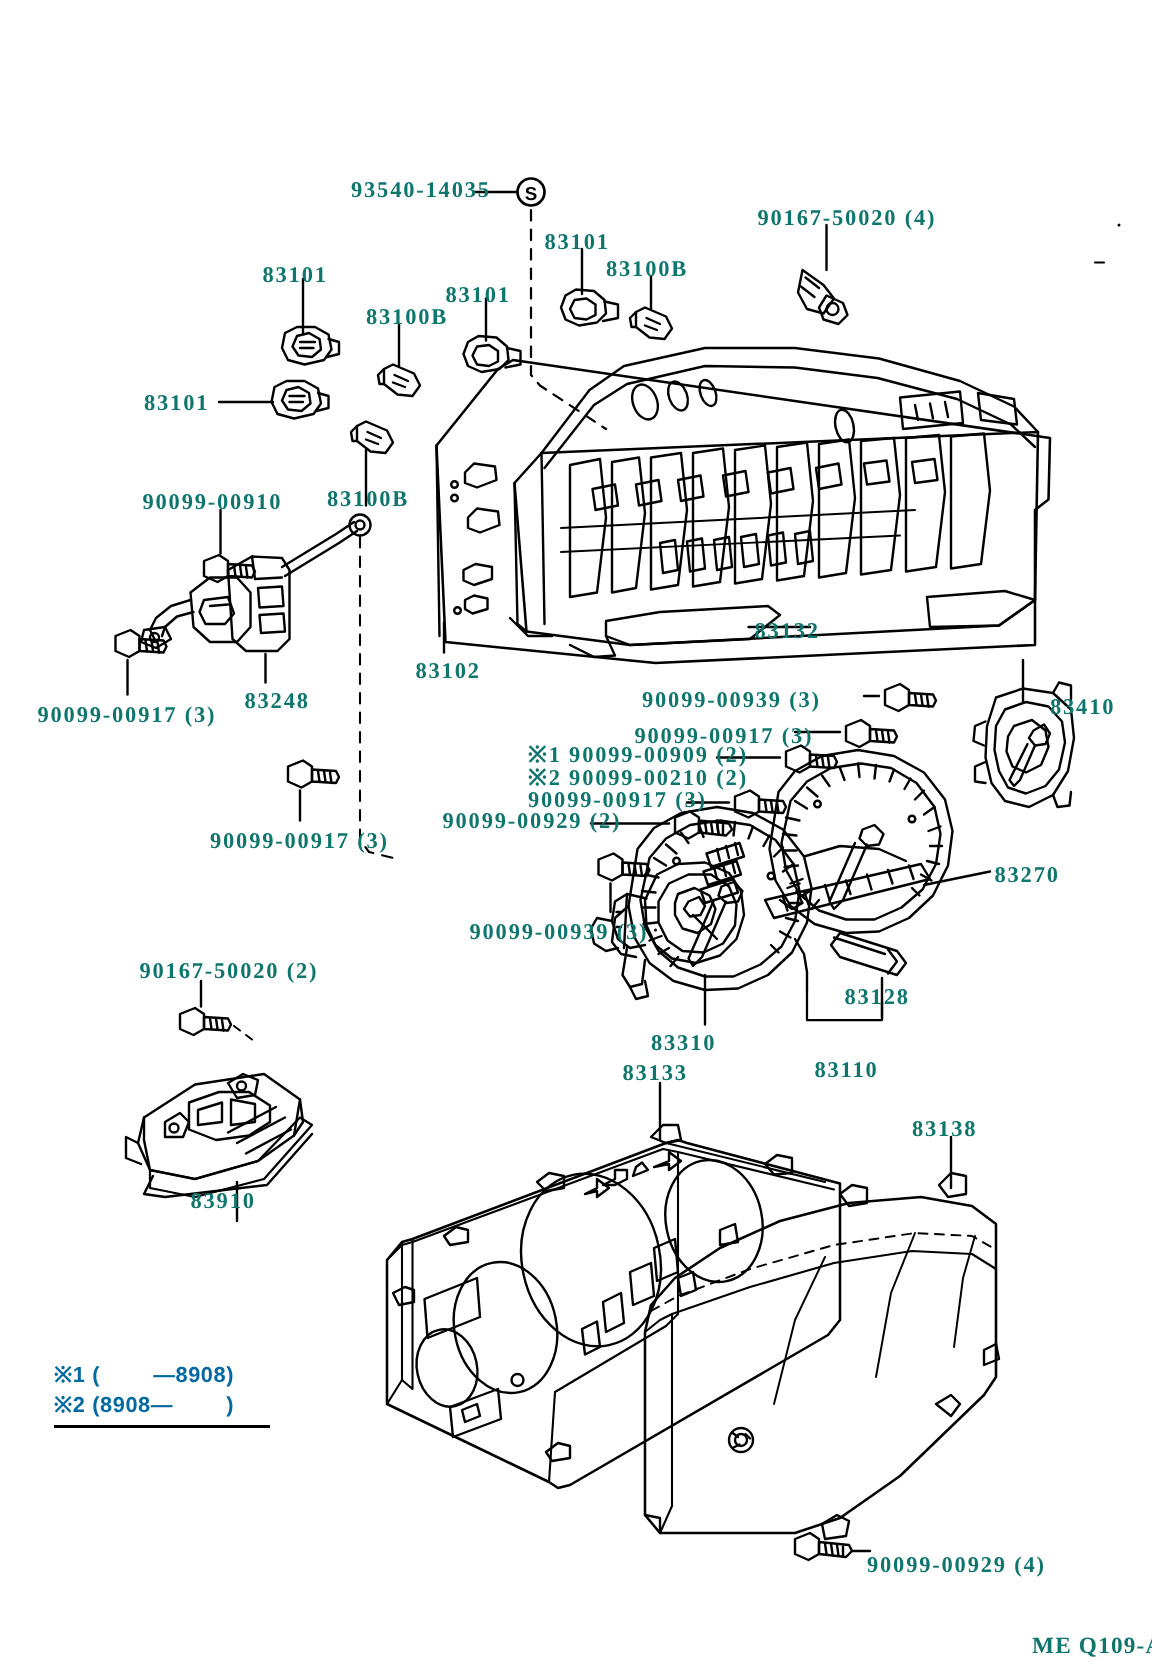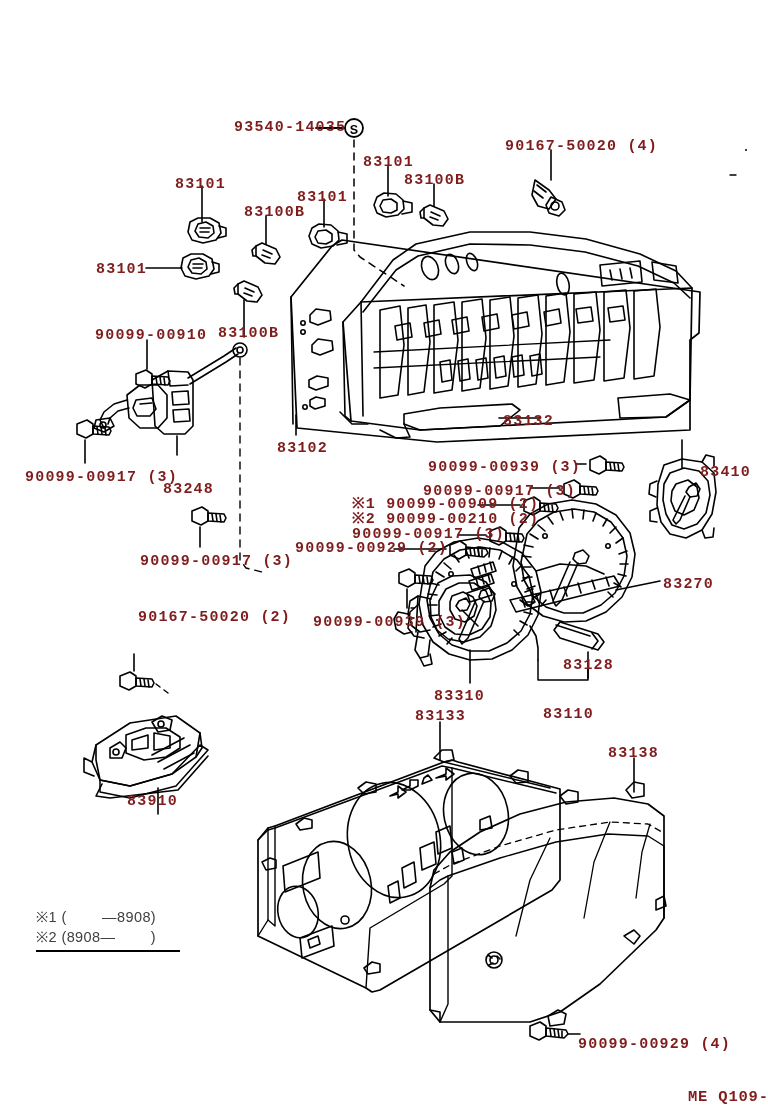--- a/index.html
+++ b/index.html
@@ -16,38 +16,38 @@
     font-family: "Liberation Sans", sans-serif;
   }
   #artwork {
     position: absolute;
     left: 0; top: 0;
     width: 768px;
     height: 1120px;
   }
   .lbl {
     position: absolute;
-    color: #7f1d1d;
-    font-family: Liberation Mono, monospace;
+    color: #0f766e;
+    font-family: Liberation Serif, serif;
     font-size: 14.5px;
     font-weight: 700;
     letter-spacing: 0.6px;
     white-space: nowrap;
     line-height: 1;
   }
   .lbl.code {
     font-size: 15px;
     letter-spacing: 1.2px;
   }
   .legend {
     position: absolute;
     font-family: "Liberation Sans", sans-serif;
     font-size: 14.5px;
-    font-weight: 400;
-    color: #404040;
+    font-weight: 700;
+    color: #0369a1;
     white-space: pre;
     line-height: 1.28;
     letter-spacing: 0.4px;
   }
   .legend-rule {
     position: absolute;
     background: #000;
     height: 2px;
   }
 </style>
@@ -506,21 +506,21 @@
   <div class="lbl code" style="left:218px; top:326px;">83100B</div>
 
   <div class="lbl code" style="left:503px; top:414px;">83132</div>
 
   <div class="lbl code" style="left:700px; top:428px;margin-top:37px;">83410</div>
 
   <div class="lbl code" style="left:277px; top:441px;">83102</div>
 
   <div class="lbl code" style="left:25px; top:470px;">90099-00917 (3)</div>
 
-  <div class="lbl code" style="left:163px; top:482px;text-align:right;">83248</div>
+  <div class="lbl code" style="left:163px; top:461px;text-align:right;">83248</div>
 
   <div class="lbl code" style="left:428px; top:460px;">90099-00939 (3)</div>
 
   <div class="lbl code" style="left:423px; top:484px;">90099-00917 (3)</div>
 
   <div class="lbl code" style="left:352px; top:497px;">※1 90099-00909 (2)</div>
 
   <div class="lbl code" style="left:352px; top:512px;">※2 90099-00210 (2)</div>
 
   <div class="lbl code" style="left:352px; top:527px;">90099-00917 (3)</div>
@@ -532,21 +532,21 @@
   <div class="lbl code" style="left:313px; top:615px;">90099-00939 (3)</div>
 
   <div class="lbl code" style="left:140px; top:554px;">90099-00917 (3)</div>
 
   <div class="lbl code" style="left:563px; top:658px;text-align:right;">83128</div>
 
   <div class="lbl code" style="left:543px; top:690px;margin-top:17px;">83110</div>
 
   <div class="lbl code" style="left:434px; top:689px;">83310</div>
 
-  <div class="lbl code" style="left:93px; top:610px;margin-left:45px;">90167-50020 (2)</div>
+  <div class="lbl code" style="left:93px; top:641px;">90167-50020 (2)</div>
 
   <div class="lbl code" style="left:127px; top:794px;">83910</div>
 
   <div class="lbl code" style="left:415px; top:709px;">83133</div>
 
   <div class="lbl code" style="left:608px; top:746px;">83138</div>
 
   <div class="lbl code" style="left:578px; top:1037px;">90099-00929 (4)</div>
 
   <div class="legend" style="left:36px; top:908px;">※1 (        —8908)</div>

